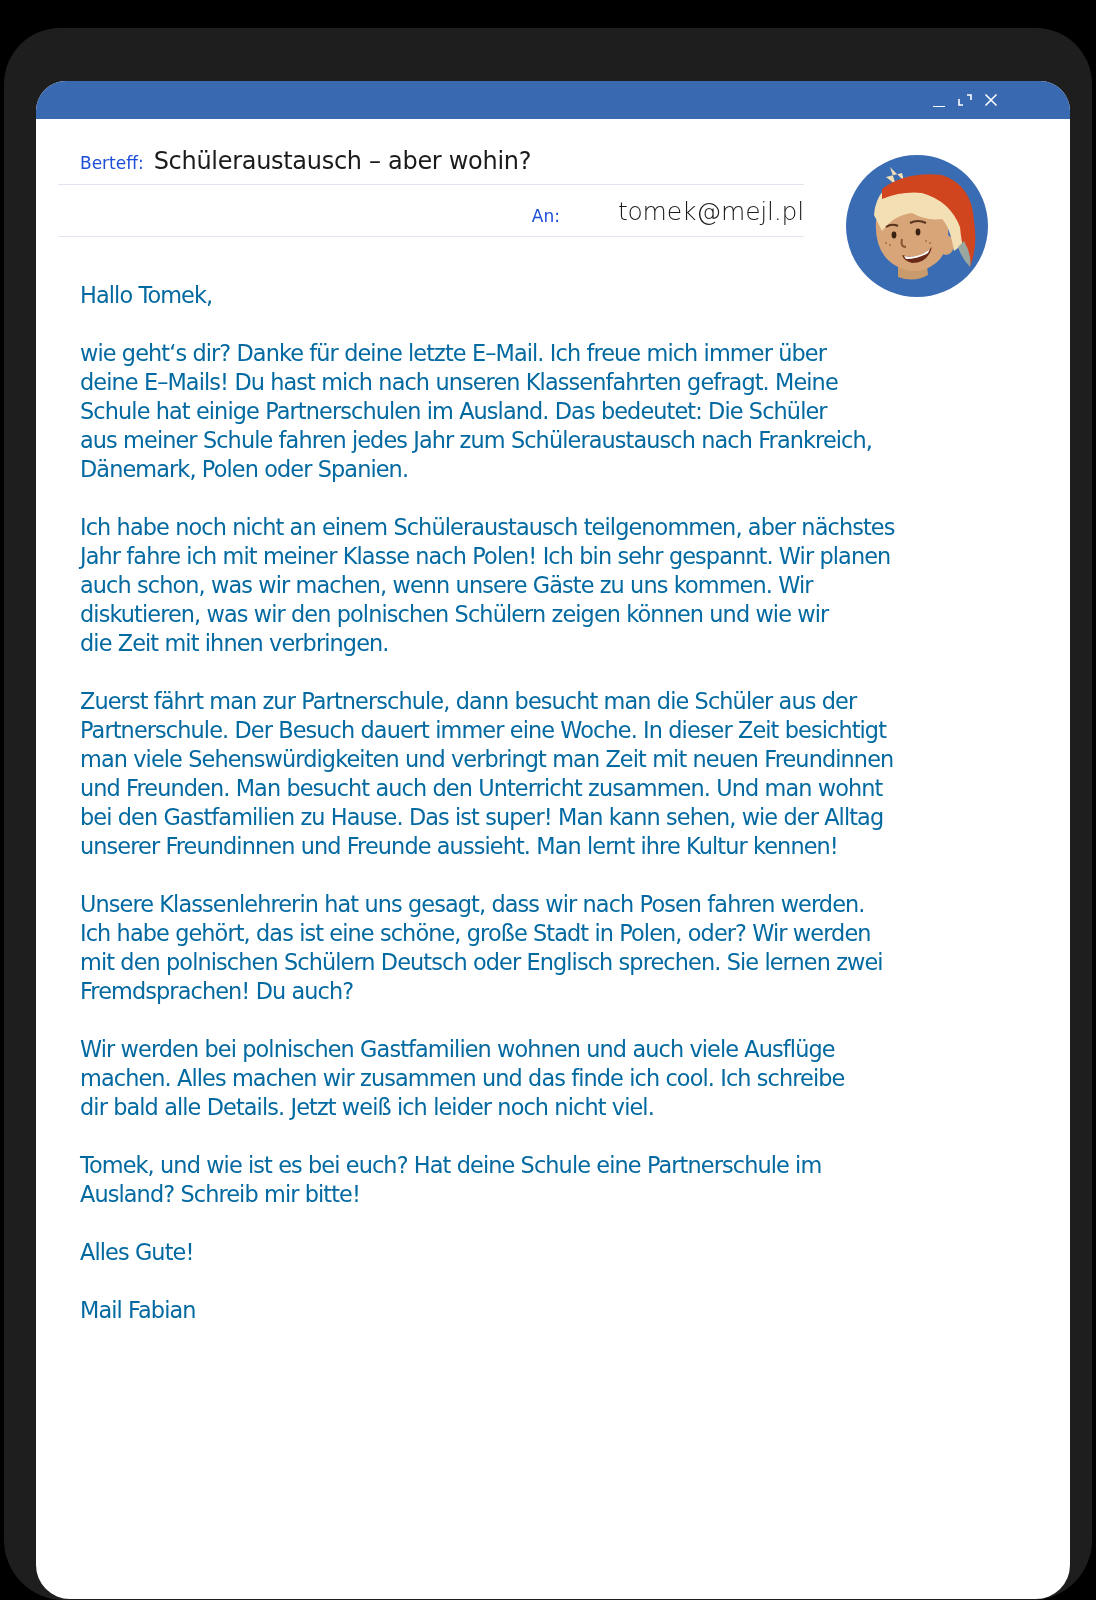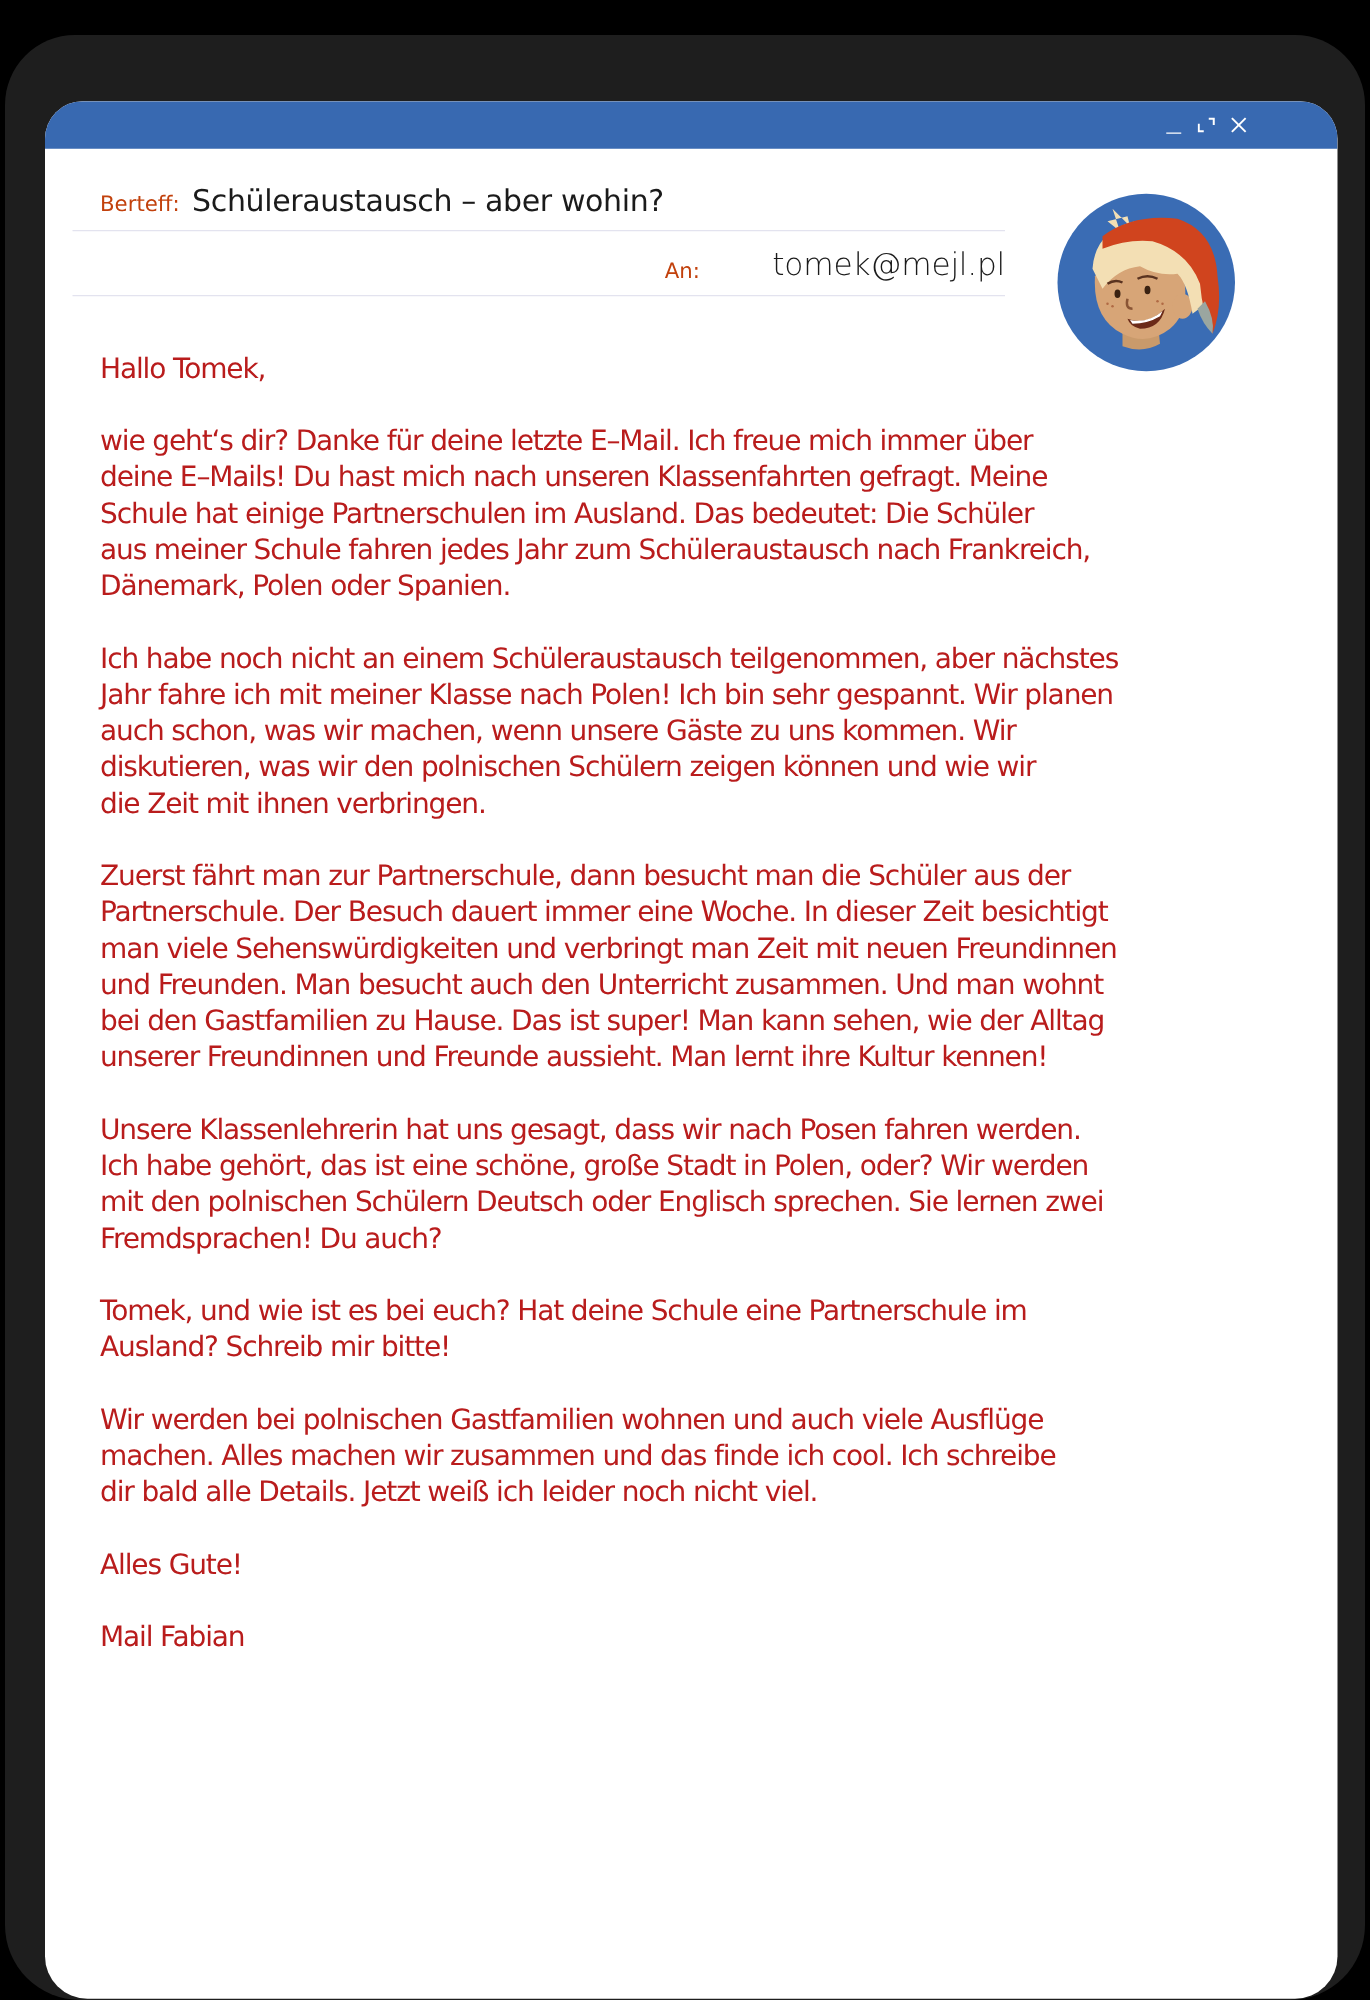--- a/index.html
+++ b/index.html
@@ -75,21 +75,21 @@
       display: flex;
       align-items: baseline;
       border-bottom: 1px solid #e3e3ef;
       padding-left: 22px;
     }
     .hrow.subject { height: 51px; }
     .hrow.to { height: 51px; justify-content: flex-end; }
     .hlabel {
       font-size: 17px;
       margin-right: 10px;
-      color: #c2410c;
+      color: #1d4ed8;
       position: relative;
       top: 14px;
     }
     .hsubject {
       font-size: 24px;
       position: relative;
       top: 14px;
       letter-spacing: -0.3px;
     }
     .hto {
@@ -111,21 +111,21 @@
       overflow: hidden;
     }
     .body {
       position: absolute;
       left: 44px;
       top: 200px;
       width: 960px;
       font-family: "DejaVu Sans", sans-serif;
       font-size: 22.4px;
       line-height: 29px;
-      color: #b91c1c;
+      color: #0369a1;
       letter-spacing: -0.9px;
     }
     .body p {
       margin: 0 0 29px 0;
       white-space: pre-line;
     }
   </style>
 </head>
 <body>
 
@@ -209,23 +209,23 @@
       <p>Zuerst fährt man zur Partnerschule, dann besucht man die Schüler aus der
 Partnerschule. Der Besuch dauert immer eine Woche. In dieser Zeit besichtigt
 man viele Sehenswürdigkeiten und verbringt man Zeit mit neuen Freundinnen
 und Freunden. Man besucht auch den Unterricht zusammen. Und man wohnt
 bei den Gastfamilien zu Hause. Das ist super! Man kann sehen, wie der Alltag
 unserer Freundinnen und Freunde aussieht. Man lernt ihre Kultur kennen!</p>
       <p>Unsere Klassenlehrerin hat uns gesagt, dass wir nach Posen fahren werden.
 Ich habe gehört, das ist eine schöne, große Stadt in Polen, oder? Wir werden
 mit den polnischen Schülern Deutsch oder Englisch sprechen. Sie lernen zwei
 Fremdsprachen! Du auch?</p>
-      <p>Tomek, und wie ist es bei euch? Hat deine Schule eine Partnerschule im
-Ausland? Schreib mir bitte!</p>
       <p>Wir werden bei polnischen Gastfamilien wohnen und auch viele Ausflüge
 machen. Alles machen wir zusammen und das finde ich cool. Ich schreibe
 dir bald alle Details. Jetzt weiß ich leider noch nicht viel.</p>
+      <p>Tomek, und wie ist es bei euch? Hat deine Schule eine Partnerschule im
+Ausland? Schreib mir bitte!</p>
       <p>Alles Gute!</p>
       <p>Mail Fabian</p>
     </div>
 
   </div>
 </div>
 
 </body></html>

